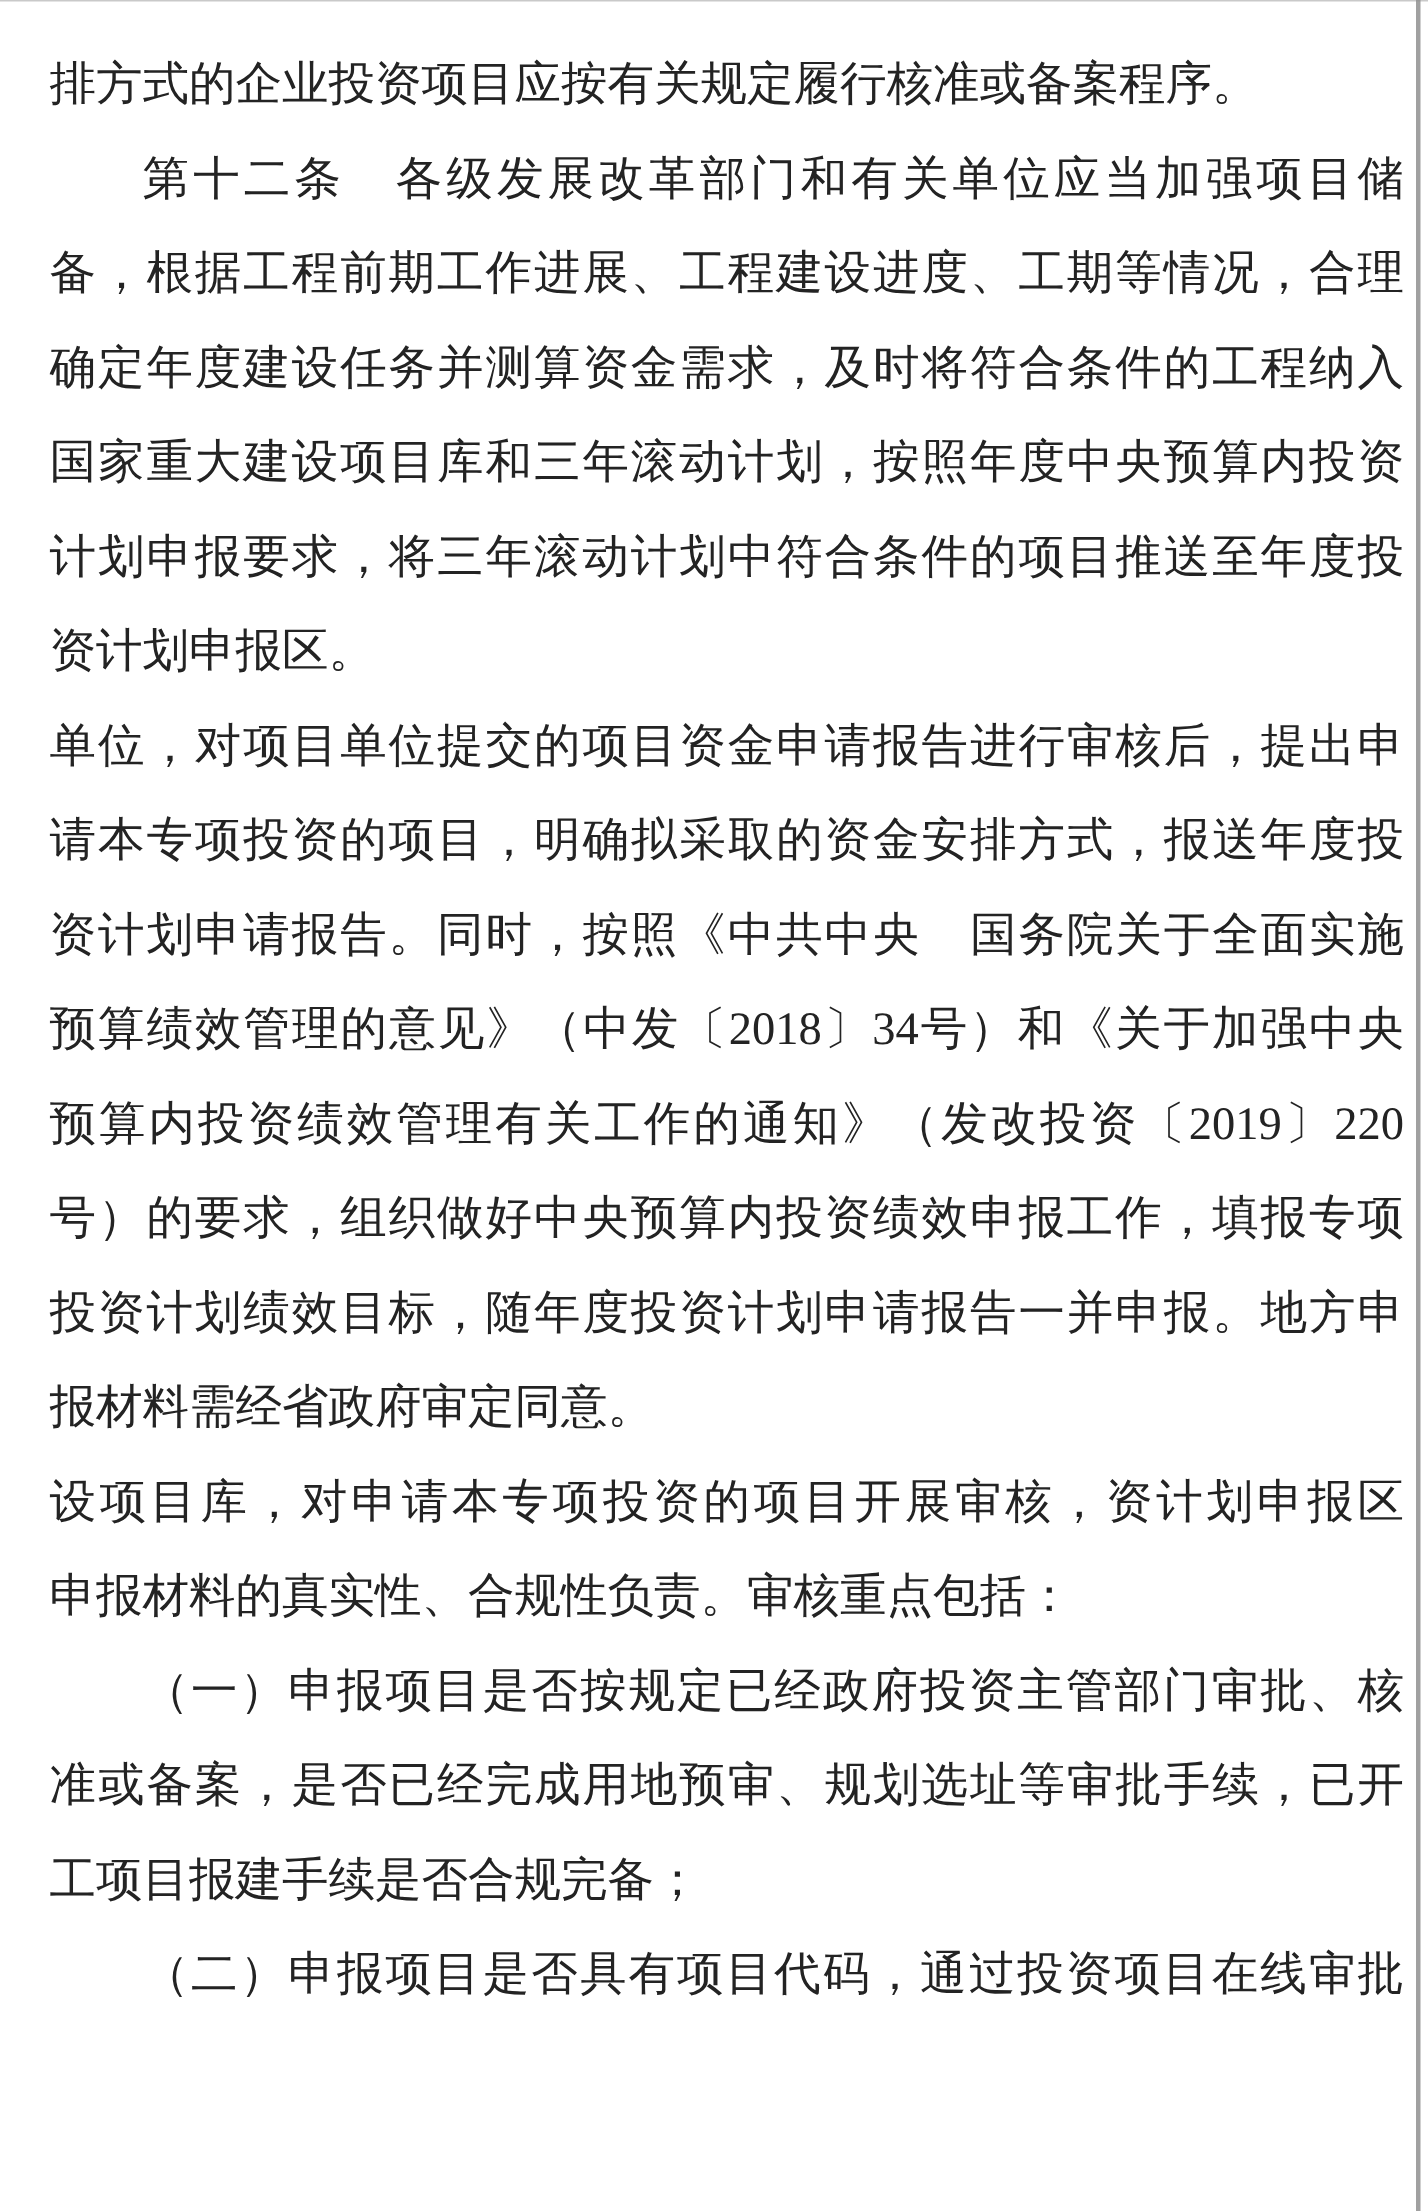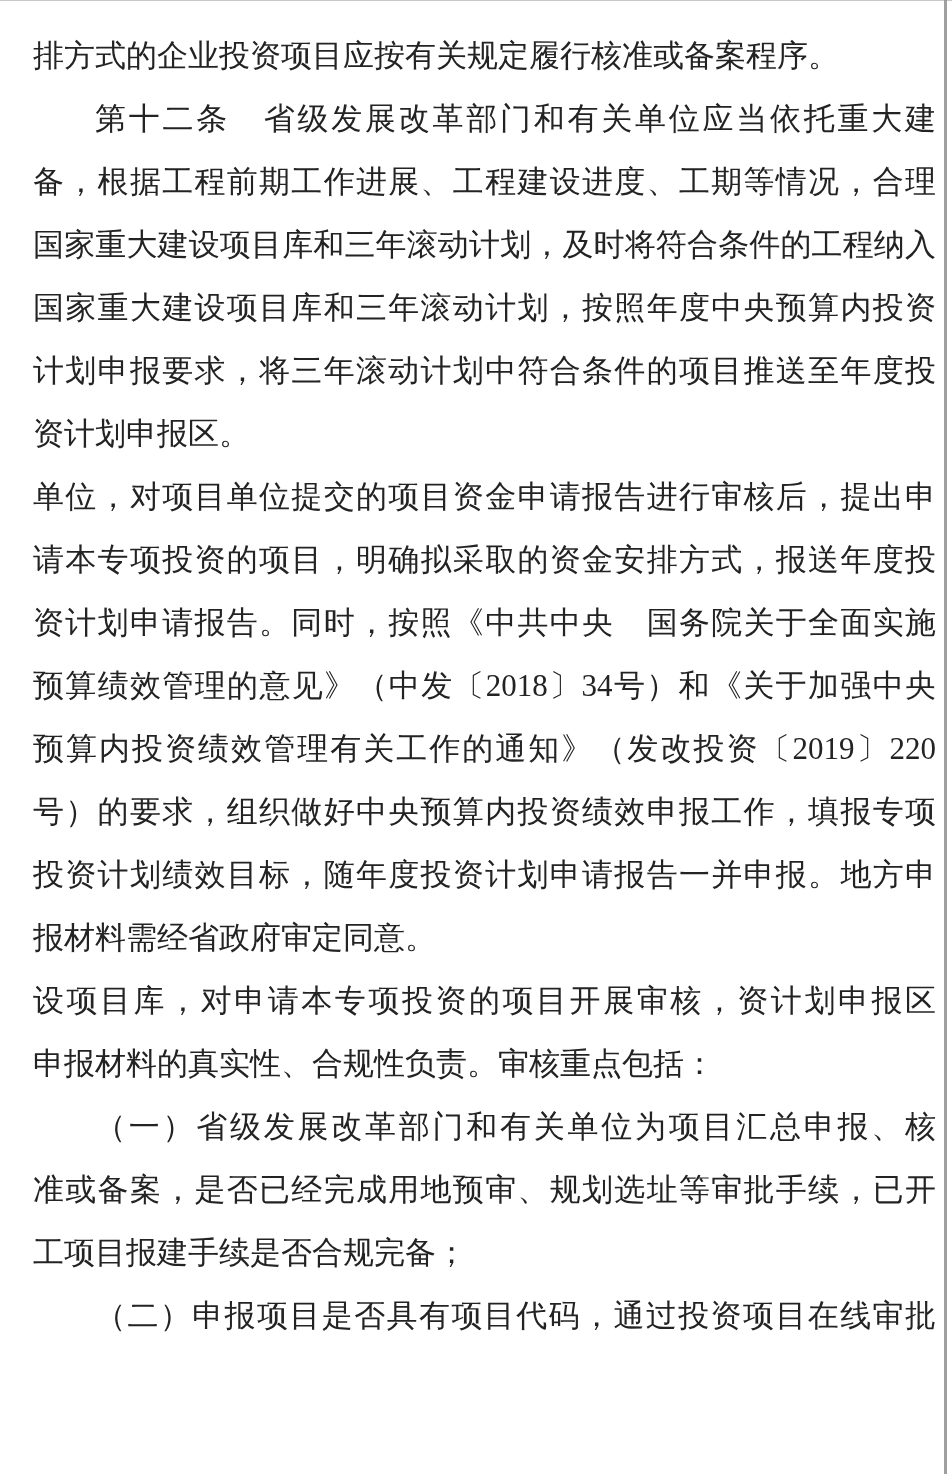--- a/index.html
+++ b/index.html
@@ -60,34 +60,34 @@
   }
 </style>
 </head>
 <body style="--page-bg: #ffffff; --text-color: #232323; --edge-color: #8f8f8f;">
 
 <div class="page">
   <div class="scan-edge-top"></div>
   <div class="scan-edge-right"></div>
   <div class="doc-body">
       <div class="line">排方式的企业投资项目应按有关规定履行核准或备案程序。</div>
-      <div class="line indent justify">第十二条　省级发展改革部门和有关单位应当依托重大建</div>
+      <div class="line indent justify">第十二条　各级发展改革部门和有关单位应当加强项目储</div>
       <div class="line justify">备，根据工程前期工作进展、工程建设进度、工期等情况，合理</div>
-      <div class="line justify">国家重大建设项目库和三年滚动计划，及时将符合条件的工程纳入</div>
+      <div class="line justify">确定年度建设任务并测算资金需求，及时将符合条件的工程纳入</div>
       <div class="line justify">国家重大建设项目库和三年滚动计划，按照年度中央预算内投资</div>
       <div class="line justify">计划申报要求，将三年滚动计划中符合条件的项目推送至年度投</div>
       <div class="line">资计划申报区。</div>
       <div class="line justify">单位，对项目单位提交的项目资金申请报告进行审核后，提出申</div>
       <div class="line justify">请本专项投资的项目，明确拟采取的资金安排方式，报送年度投</div>
       <div class="line justify">资计划申请报告。同时，按照《中共中央　国务院关于全面实施</div>
       <div class="line justify">预算绩效管理的意见》（中发〔2018〕34号）和《关于加强中央</div>
       <div class="line justify">预算内投资绩效管理有关工作的通知》（发改投资〔2019〕220</div>
       <div class="line justify">号）的要求，组织做好中央预算内投资绩效申报工作，填报专项</div>
       <div class="line justify">投资计划绩效目标，随年度投资计划申请报告一并申报。地方申</div>
       <div class="line">报材料需经省政府审定同意。</div>
       <div class="line justify">设项目库，对申请本专项投资的项目开展审核，资计划申报区</div>
       <div class="line">申报材料的真实性、合规性负责。审核重点包括：</div>
-      <div class="line indent justify">（一）省级发展改革部门和有关单位为项目汇总申报、核</div>
+      <div class="line indent justify">（一）申报项目是否按规定已经政府投资主管部门审批、核</div>
       <div class="line justify">准或备案，是否已经完成用地预审、规划选址等审批手续，已开</div>
       <div class="line">工项目报建手续是否合规完备；</div>
       <div class="line indent justify">（二）申报项目是否具有项目代码，通过投资项目在线审批</div>
     </div>
 </div>
 
 </body></html>

